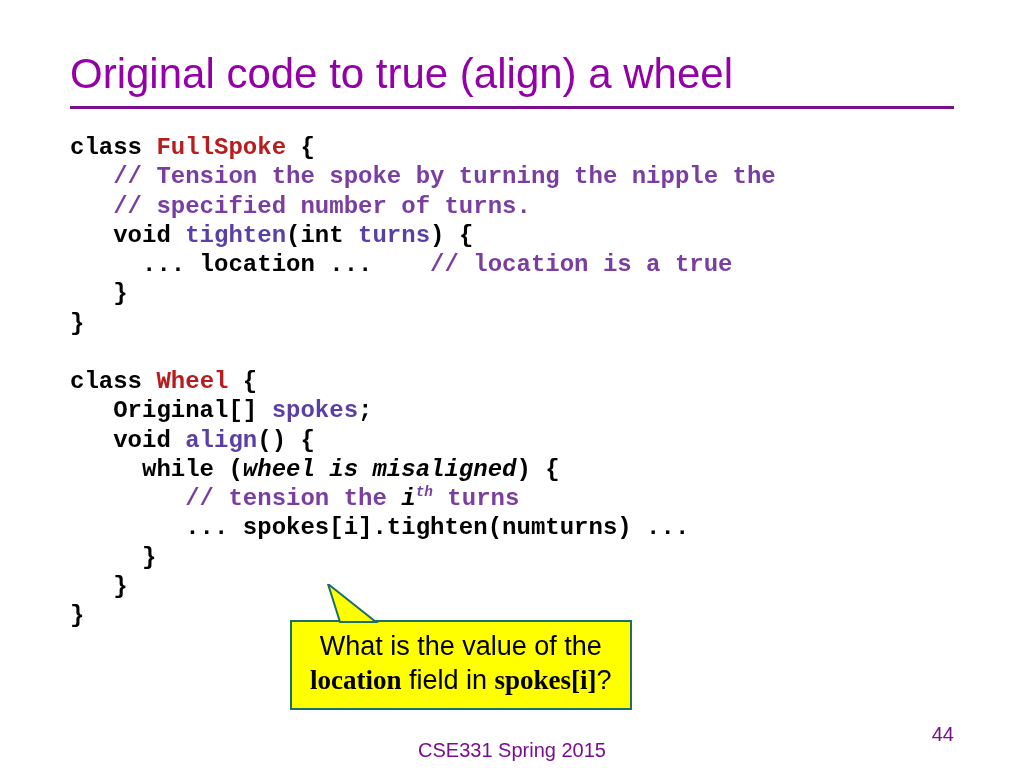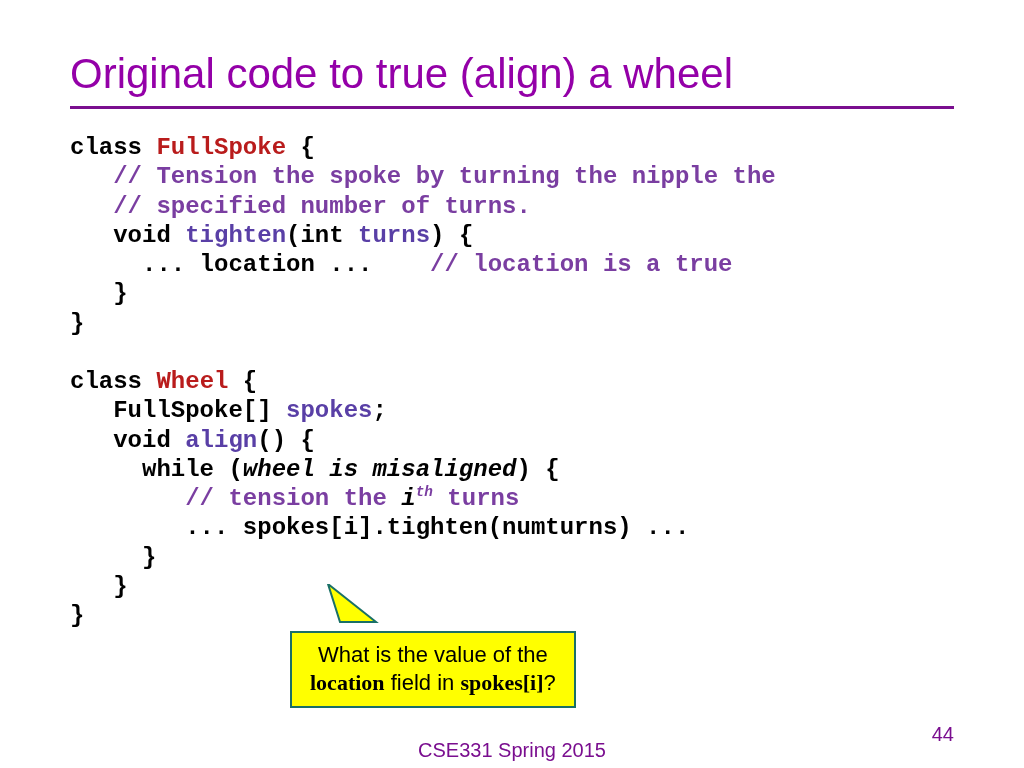--- a/index.html
+++ b/index.html
@@ -50,24 +50,23 @@
   }
   .callout-arrow {
     position: absolute;
     left: 30px;
     top: -36px;
   }
   .callout {
     background: #ffff00;
     border: 2px solid #1a7066;
     padding: 8px 18px 10px 18px;
-    font-size: 22px;
+    font-size: 27px;
     text-align: center;
     line-height: 1.25;
-    margin-top: 11px;
   }
   .callout .mono {
     font-family: Liberation Serif, serif;
     font-weight: bold;
   }
   .footer {
     position: absolute;
     bottom: 6px;
     left: 0;
     width: 100%;
@@ -92,21 +91,21 @@
 
   <div class="code"><span class="kw">class </span><span class="type">FullSpoke</span><span> {</span>
 <span class="comment">   // Tension the spoke by turning the nipple the</span>
 <span class="comment">   // specified number of turns.</span>
 <span>   void </span><span class="type2">tighten</span><span>(int </span><span class="type2">turns</span><span>) {</span>
 <span>     ... location ...    </span><span class="comment">// location is a true</span>
 <span>   }</span>
 <span>}</span>
 
 <span class="kw">class </span><span class="type">Wheel</span><span> {</span>
-<span>   FullSpoke[] </span><span class="type2">spokes</span><span>;</span>
+<span>   Original[] </span><span class="type2">spokes</span><span>;</span>
 <span>   void </span><span class="type2">align</span><span>() {</span>
 <span>     while (</span><span class="ital">wheel is misaligned</span><span>) {</span>
 <span class="comment"><span>        // tension the </span><span class="ital">i</span><span class="sup">th</span><span> turns</span></span>
 <span>        ... spokes[i].tighten(numturns) ...</span>
 <span>     }</span>
 <span>   }</span>
 <span>}</span></div>
 
   <div class="callout-wrap">
     <svg class="callout-arrow" width="70" height="42">

